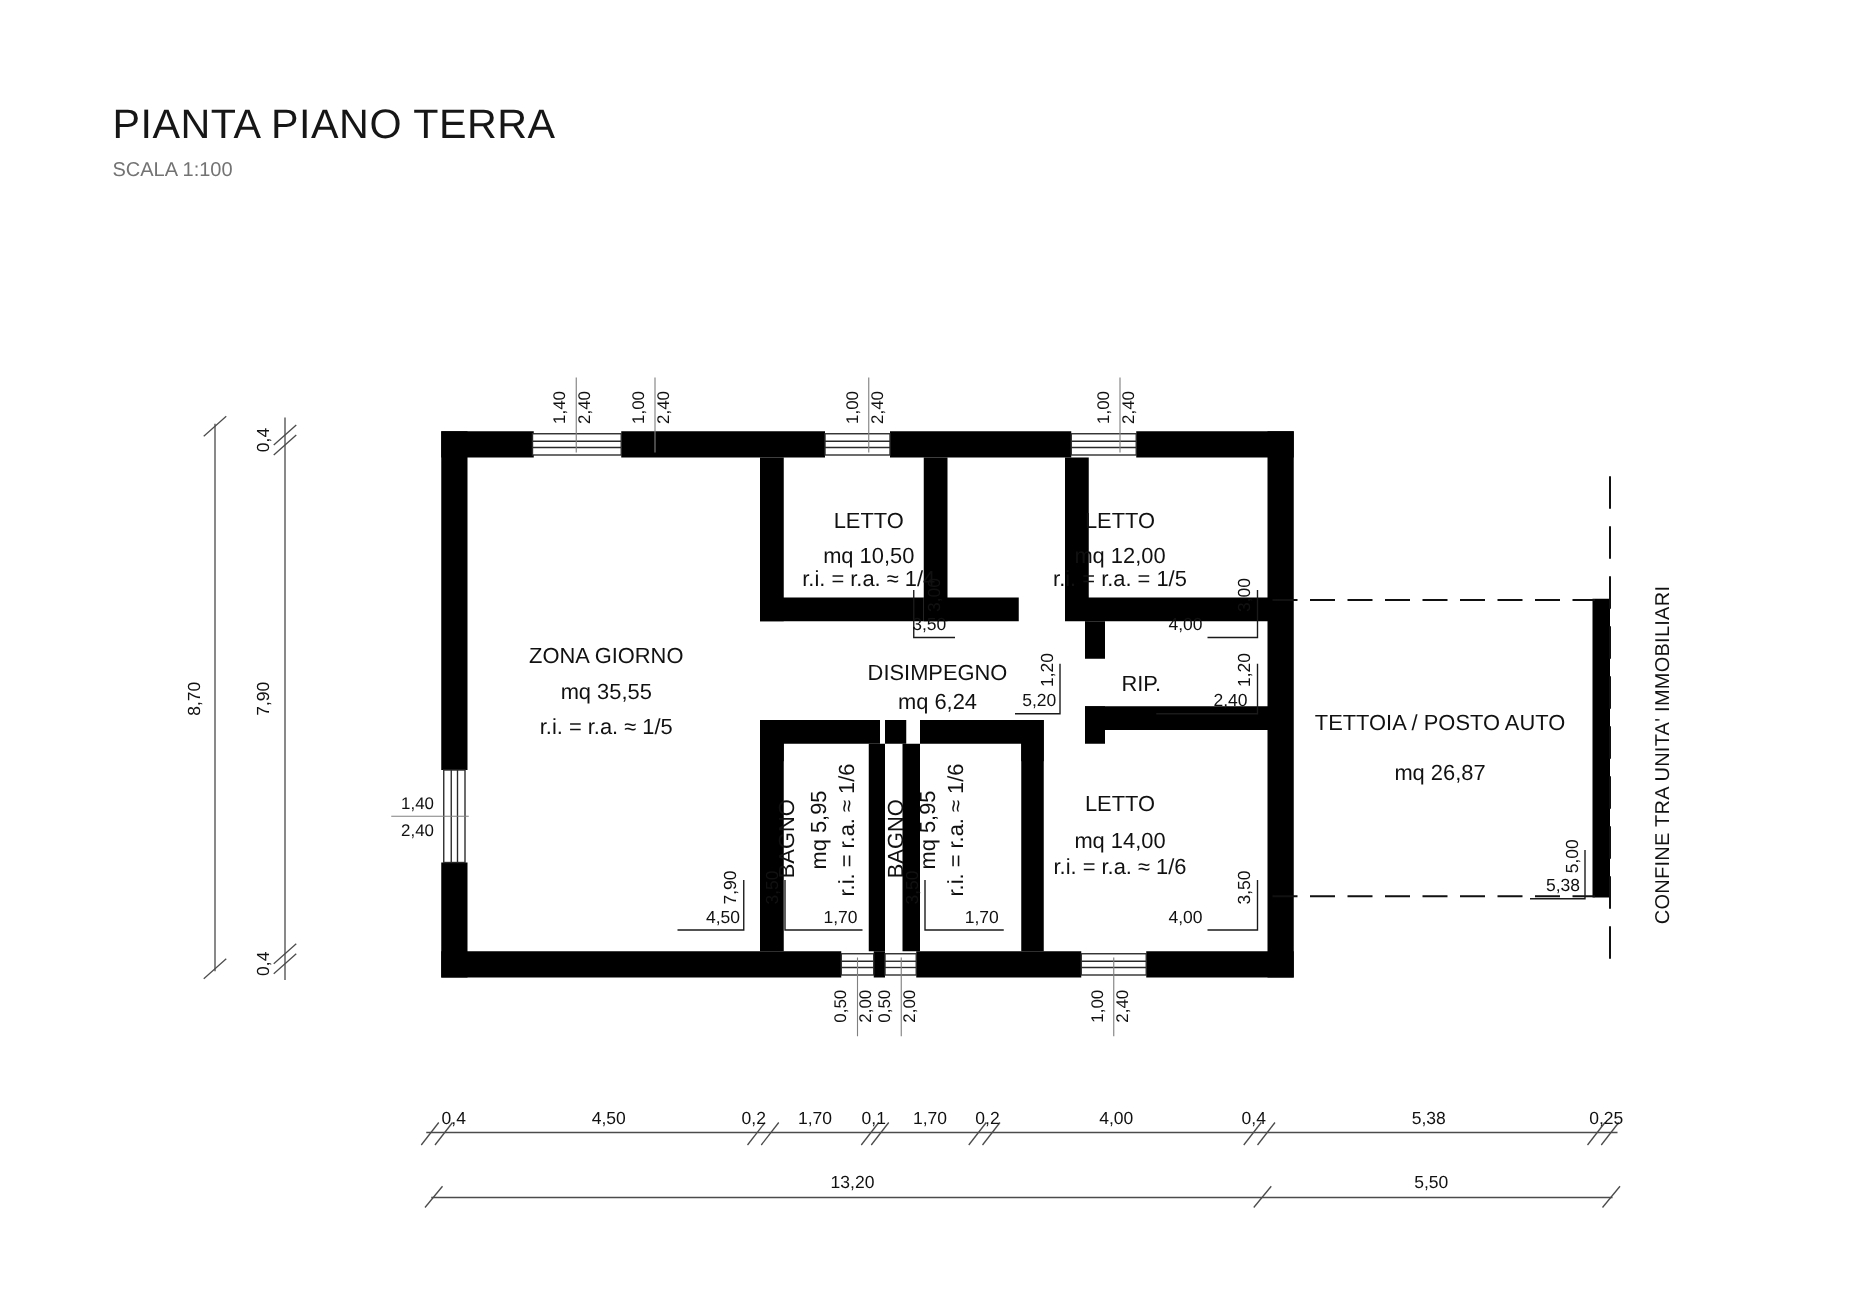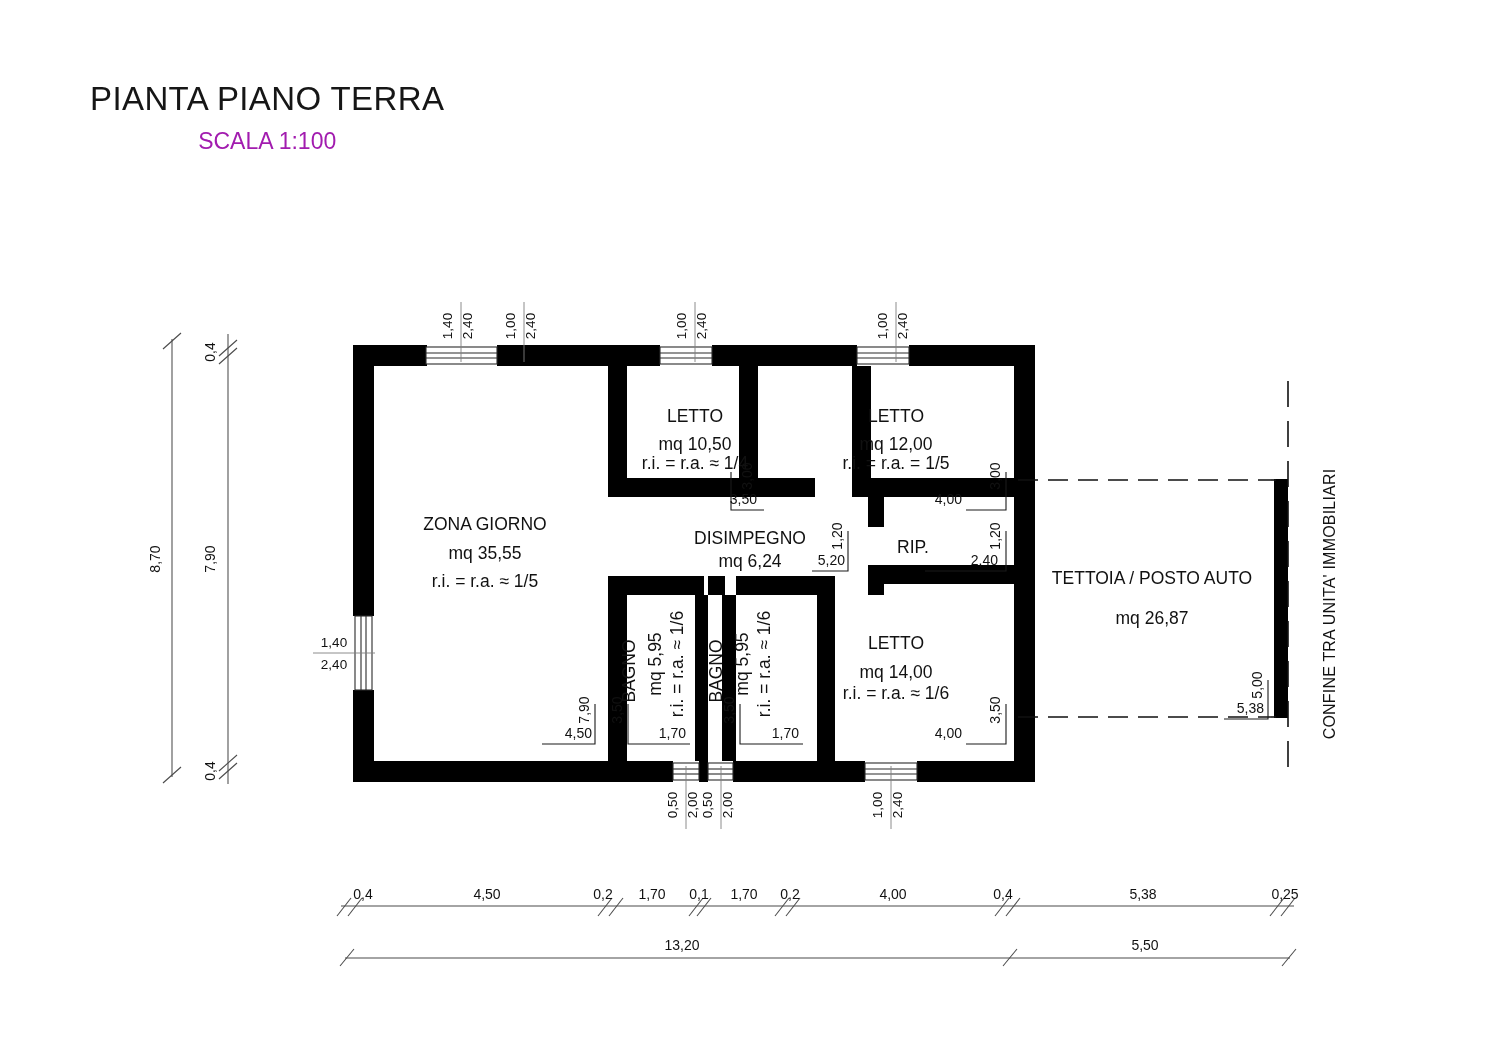--- a/index.html
+++ b/index.html
@@ -27,25 +27,24 @@
     left: 90px;
     top: 36px;
   }
   .title-main {
     font-size: 33px;
     letter-spacing: 0.4px;
     color: #161616;
     white-space: nowrap;
   }
   .title-scale {
-    font-size: 23px;
+    font-size: 16px;
     margin-top: 10px;
-    color: #a21caf;
+    color: #737373;
     white-space: nowrap;
-    text-align: center;
   }
   svg { display: block; }
   svg text {
     font-family: "Liberation Sans", sans-serif;
     fill: #111111;
   }
   .room-name  { font-size: 17.5px; }
   .room-area  { font-size: 17.5px; }
   .room-ratio { font-size: 17.5px; }
   .dim        { font-size: 14px; }

